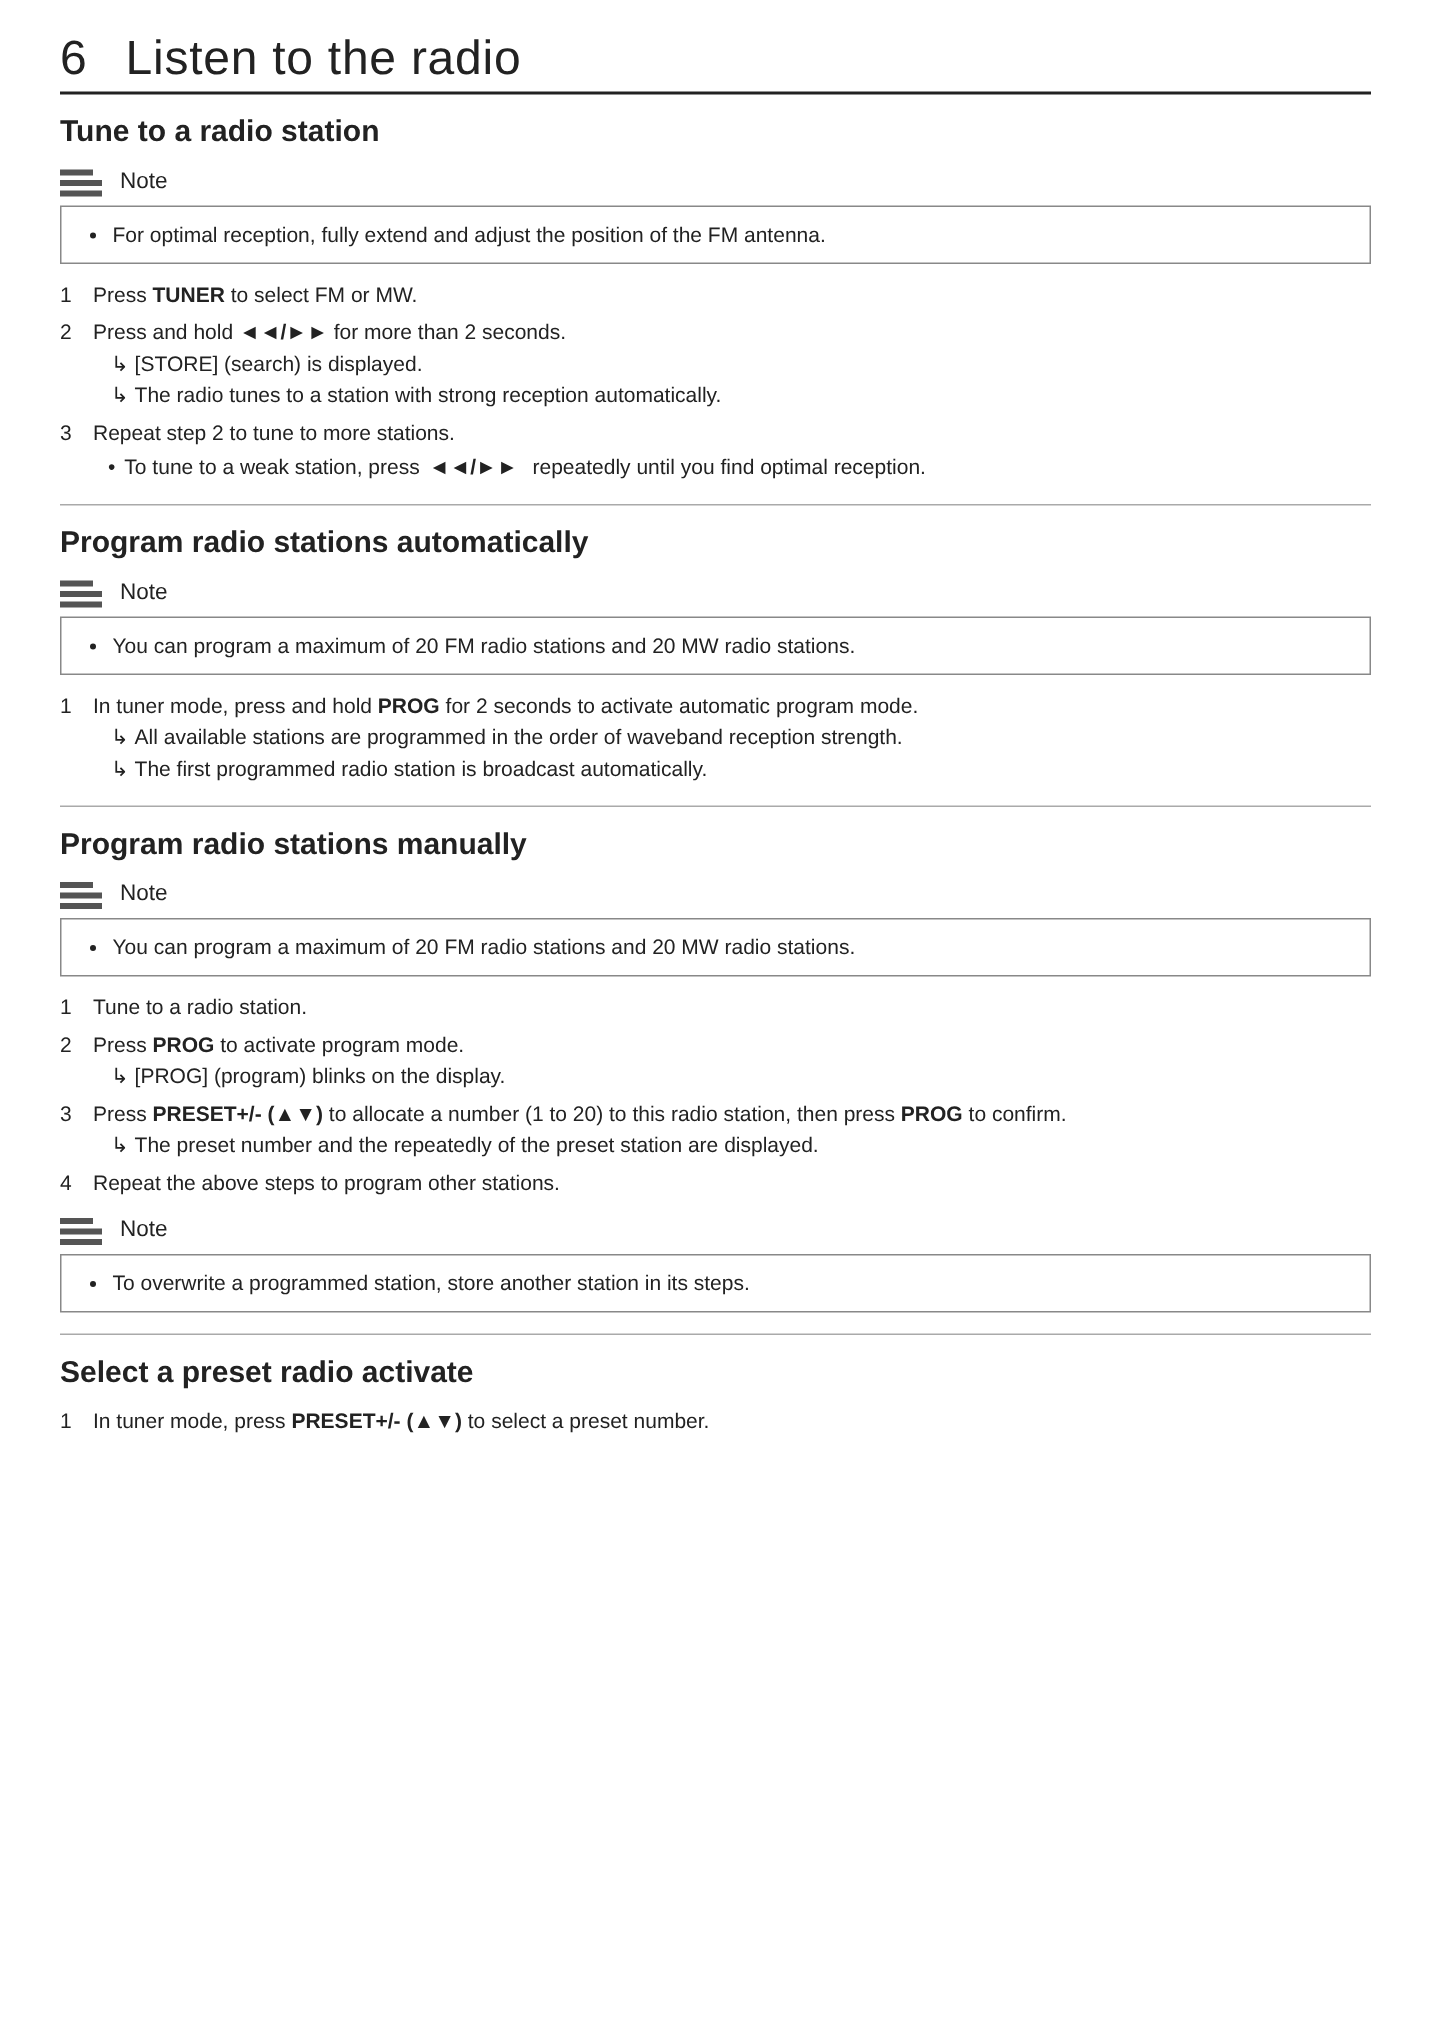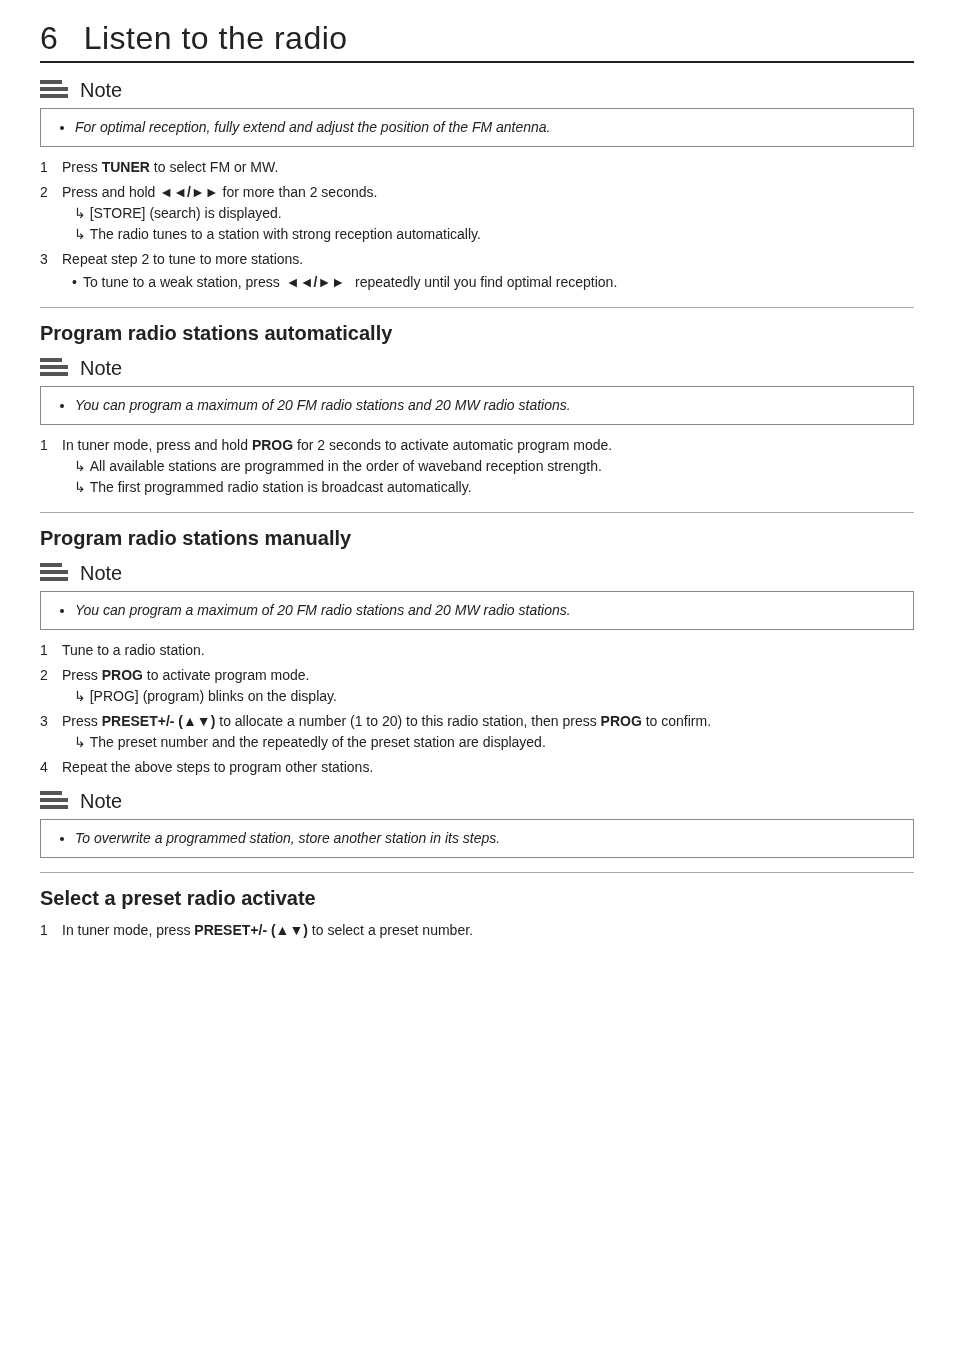--- a/index.html
+++ b/index.html
@@ -66,31 +66,30 @@
       width: 28px;
       height: 4px;
       background: #555;
     }
 
     .note-icon span:first-child {
       width: 22px;
     }
 
     .note-label {
-      font-size: 20px;
+      font-size: 15px;
       font-weight: normal;
       padding-top: 2px;
     }
 
     .note-content-box {
       border: 1.5px solid #888;
       padding: 8px 14px 8px 14px;
       margin-top: 6px;
       margin-bottom: 10px;
-      font-style: italic;
     }
 
     .note-content-box ul {
       list-style: disc;
       padding-left: 20px;
     }
 
     .note-content-box ul li {
       font-size: 14px;
       line-height: 1.5;
@@ -155,20 +154,21 @@
 
 <div>
 
   <h1 class="page-title">
     <span class="page-title-number">6</span>
     <span>Listen to the radio</span>
   </h1>
   <hr class="title-rule">
 
   <div class="section-block">
+    <h2 class="section-heading">Tune to a radio station</h2>
 
     <div class="note-box">
       <div class="note-icon">
         <span></span>
         <span></span>
         <span></span>
       </div>
       <span class="note-label">Note</span>
     </div>
     <div class="note-content-box">

